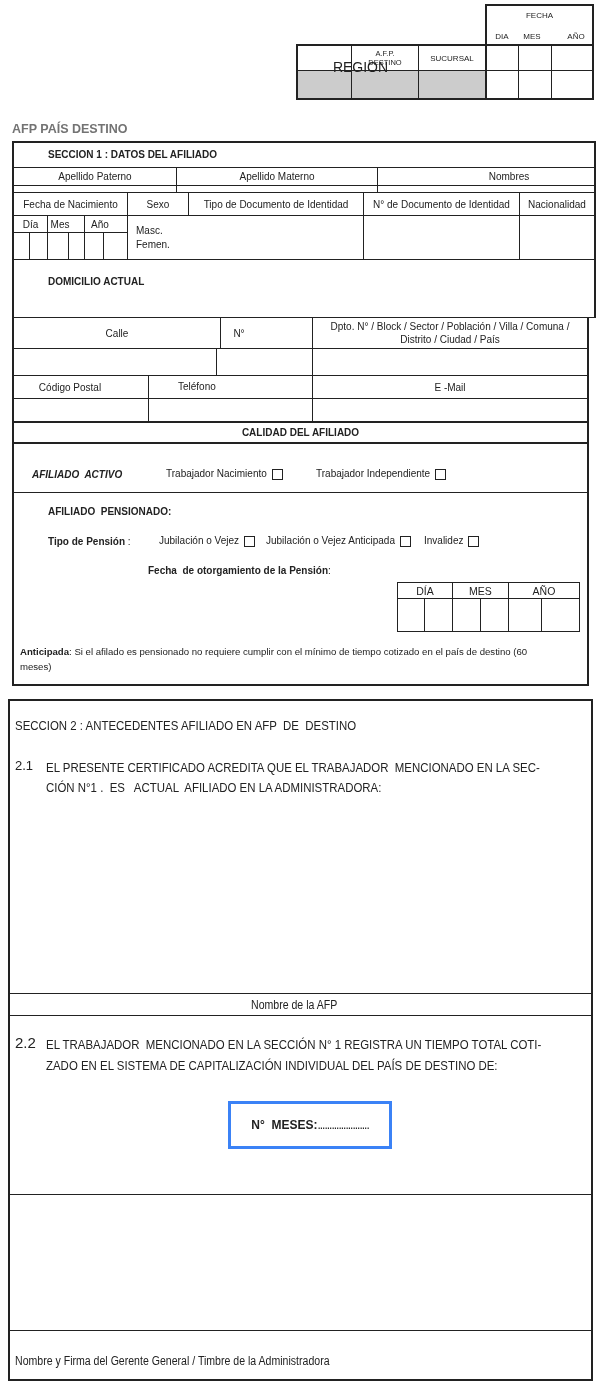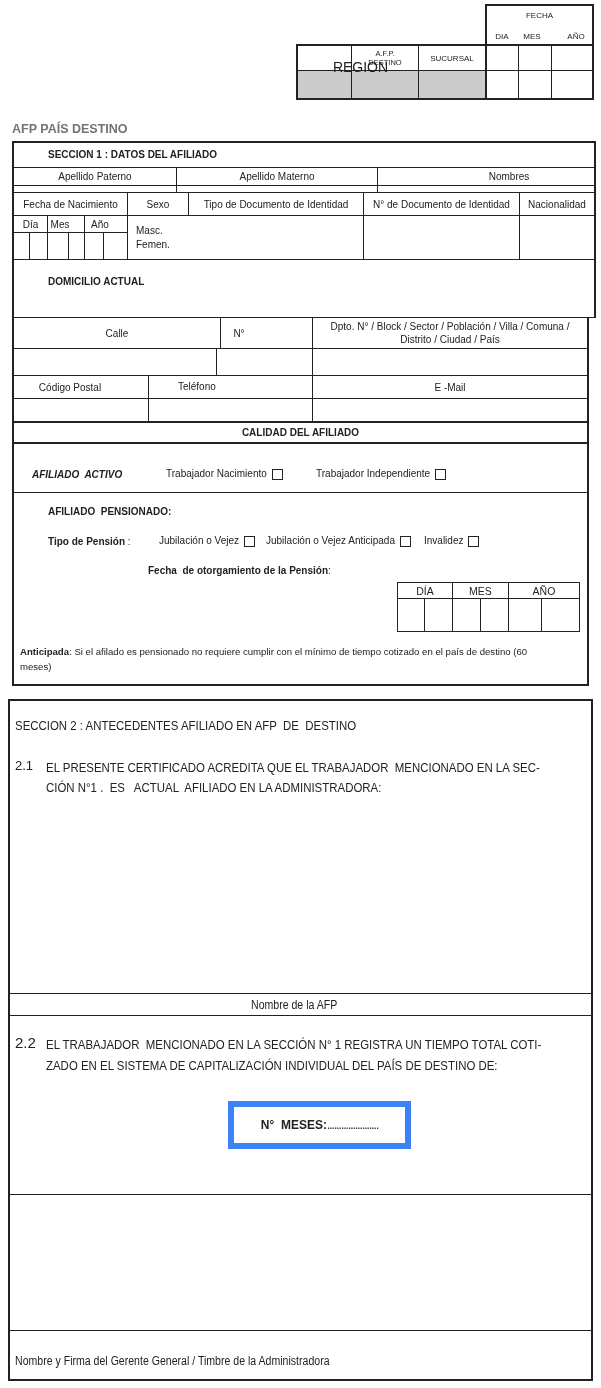--- a/index.html
+++ b/index.html
@@ -204,21 +204,21 @@
     <span class="narrow">Nombre de la AFP</span>
   </div>
   <div class="hl" style="left:10px;top:1015px;width:581px;"></div>
 
   <div class="abs lbl" style="left:15px;top:1034px;font-size:15px;">2.2</div>
   <div class="abs lbl" style="left:46px;top:1034px;font-size:13px;line-height:21px;">
     <span class="narrow" style="white-space:pre;">EL TRABAJADOR  MENCIONADO EN LA SECCIÓN N° 1 REGISTRA UN TIEMPO TOTAL COTI-</span><br>
     <span class="narrow" style="white-space:pre;">ZADO EN EL SISTEMA DE CAPITALIZACIÓN INDIVIDUAL DEL PAÍS DE DESTINO DE:</span>
   </div>
 
-  <div class="abs" style="left:228px;top:1101px;width:183px;height:48px;border:6px solid #3b82f6;display:flex;align-items:center;justify-content:center;">
+  <div class="abs" style="left:228px;top:1101px;width:164px;height:48px;border:3px solid #3b82f6;display:flex;align-items:center;justify-content:center;">
     <span class="lbl bold" style="font-size:12px;white-space:pre;">N°  MESES:</span>
       <span class="lbl" style="font-size:12px;letter-spacing:-1px;">......................</span>
   </div>
 
   <div class="hl" style="left:10px;top:1194px;width:581px;"></div>
   <div class="abs" style="left:10px;top:1195px;width:581px;height:134px;"></div>
   <div class="hl" style="left:10px;top:1330px;width:581px;"></div>
   <div class="abs lbl" style="left:15px;top:1354px;font-size:12px;">
     <span class="narrow">Nombre y Firma del Gerente General / Timbre de la Administradora</span>
   </div>

